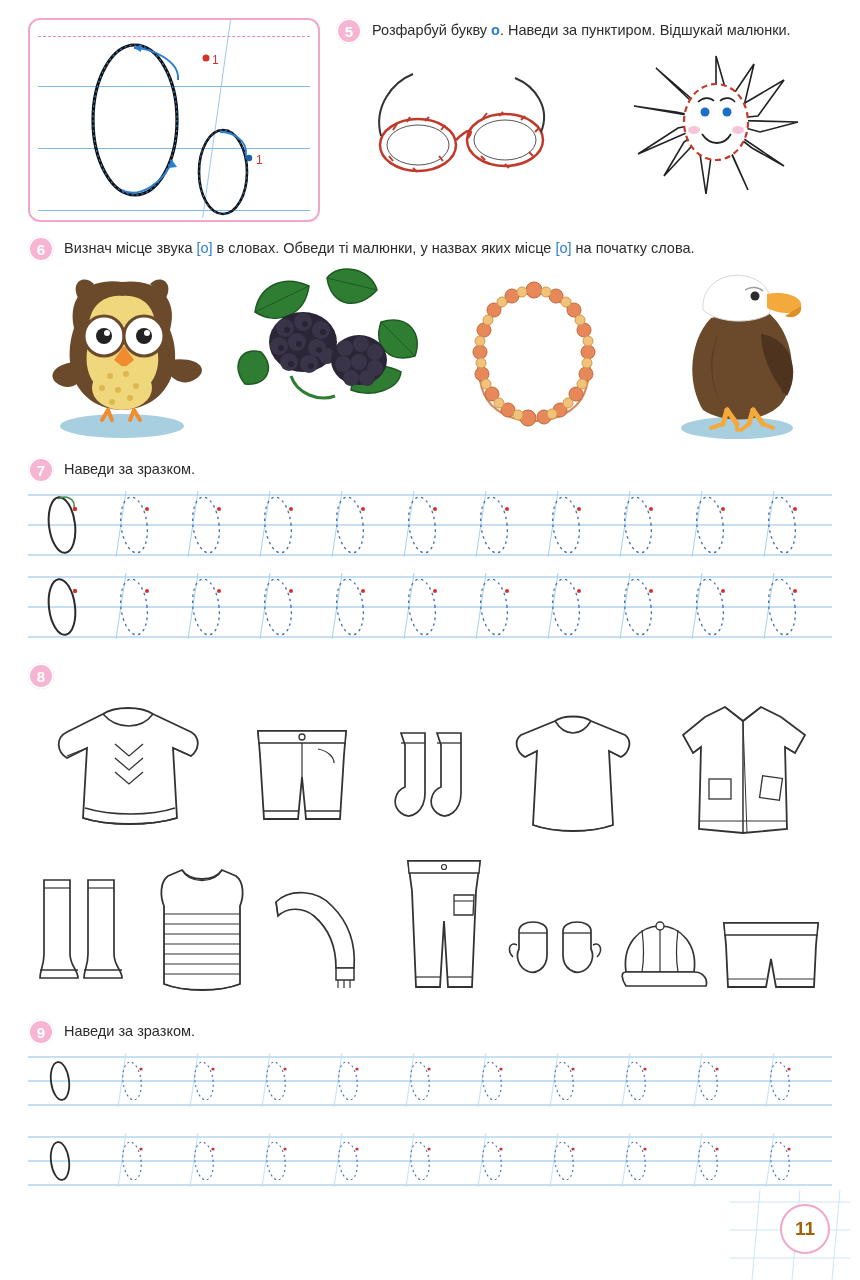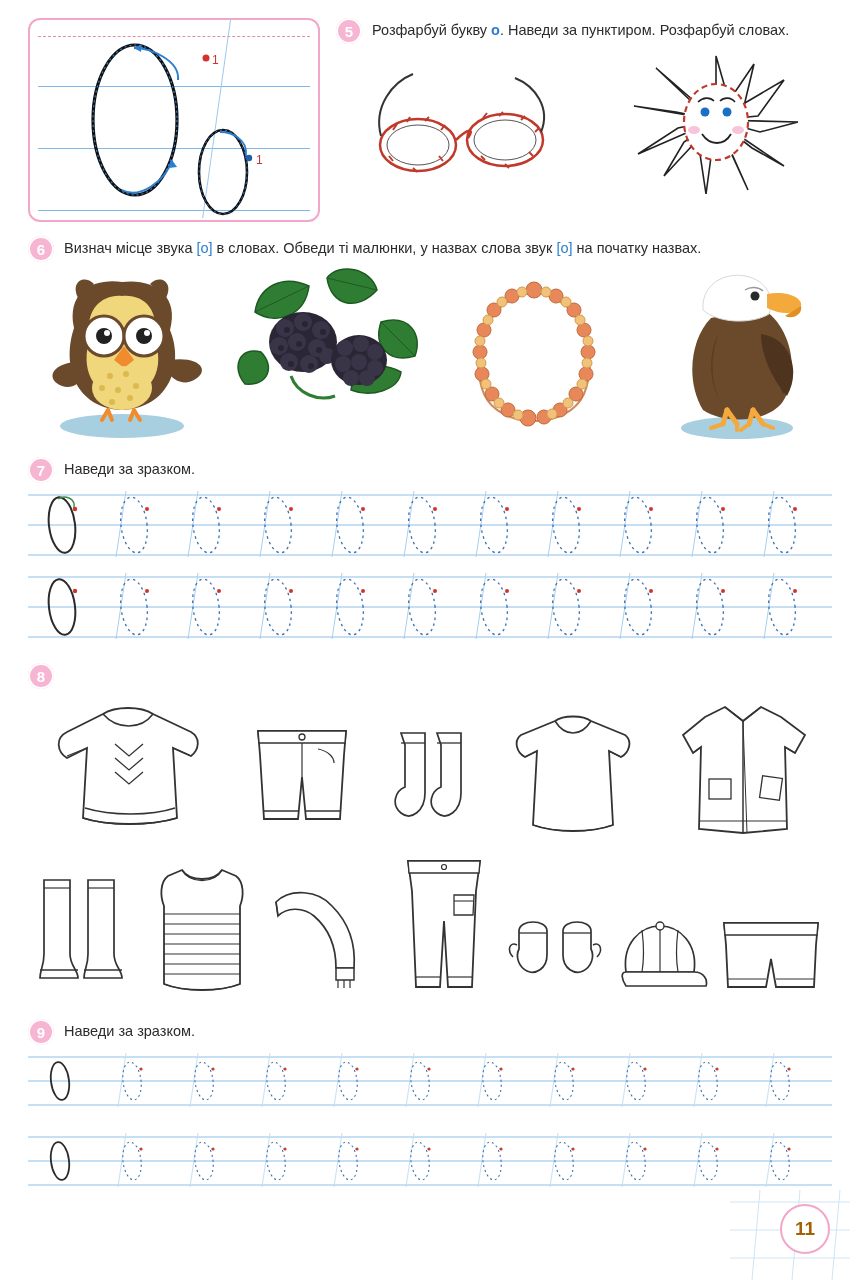--- a/index.html
+++ b/index.html
@@ -105,21 +105,21 @@
         <path d="M216 136 C218 118 200 112 190 112" fill="none" stroke="#2c7fd0" stroke-width="1.8"></path>
         <circle cx="219" cy="138" r="3.2" fill="#1f5fa8"></circle>
         <text x="226" y="144" font-size="12" fill="#d0342c" font-family="Liberation Sans, sans-serif">1</text>
       </svg>
     </div>
 
     <div class="ex5-right">
       <div class="task">
         <div class="bullet">5</div>
         <div class="task-text">
-          <span>Розфарбуй букву </span><span class="hl-blue">о</span><span>. Наведи за пунктиром. Розфарбуй словах.</span>
+          <span>Розфарбуй букву </span><span class="hl-blue">о</span><span>. Наведи за пунктиром. Відшукай малюнки.</span>
         </div>
       </div>
 
       <div class="ex5-pics">
 
         <svg width="210" height="130" viewBox="0 0 210 130">
           <ellipse cx="55" cy="85" rx="38" ry="26" fill="none" stroke="#c0392b" stroke-width="2.5"></ellipse>
           <ellipse cx="55" cy="85" rx="31" ry="20" fill="none" stroke="#555" stroke-width="1"></ellipse>
           <ellipse cx="142" cy="80" rx="38" ry="26" fill="none" stroke="#c0392b" stroke-width="2.5"></ellipse>
           <ellipse cx="142" cy="80" rx="31" ry="20" fill="none" stroke="#555" stroke-width="1"></ellipse>
@@ -168,21 +168,21 @@
           <ellipse cx="112" cy="80" rx="6" ry="4" fill="#f6b5d2" opacity=".8"></ellipse>
         </svg>
       </div>
     </div>
   </div>
 
   <div class="sec">
     <div class="task">
       <div class="bullet">6</div>
       <div class="task-text">
-        <span>Визнач місце звука </span><span class="brk">[о]</span><span> в словах. Обведи ті малюнки, у назвах слова звук </span><span class="brk">[о]</span><span> на початку назвах.</span>
+        <span>Визнач місце звука </span><span class="brk">[о]</span><span> в словах. Обведи ті малюнки, у назвах яких місце </span><span class="brk">[о]</span><span> на початку слова.</span>
       </div>
     </div>
 
     <div class="ex6-pics">
 
       <svg width="180" height="175" viewBox="0 0 180 175">
         <ellipse cx="88" cy="158" rx="62" ry="12" fill="#a8cfe0"></ellipse>
         <path d="M40 60 C32 22 62 10 88 14 C118 10 146 26 136 62 C150 96 136 140 88 142 C40 140 28 96 40 60Z" fill="#6b4a2c"></path>
         <path d="M56 70 C50 40 70 26 88 28 C110 26 126 42 120 70 C132 100 118 128 88 128 C58 128 46 100 56 70Z" fill="#f0d77b"></path>
         <circle cx="70" cy="68" r="20" fill="#fff" stroke="#6b4a2c" stroke-width="3"></circle>

